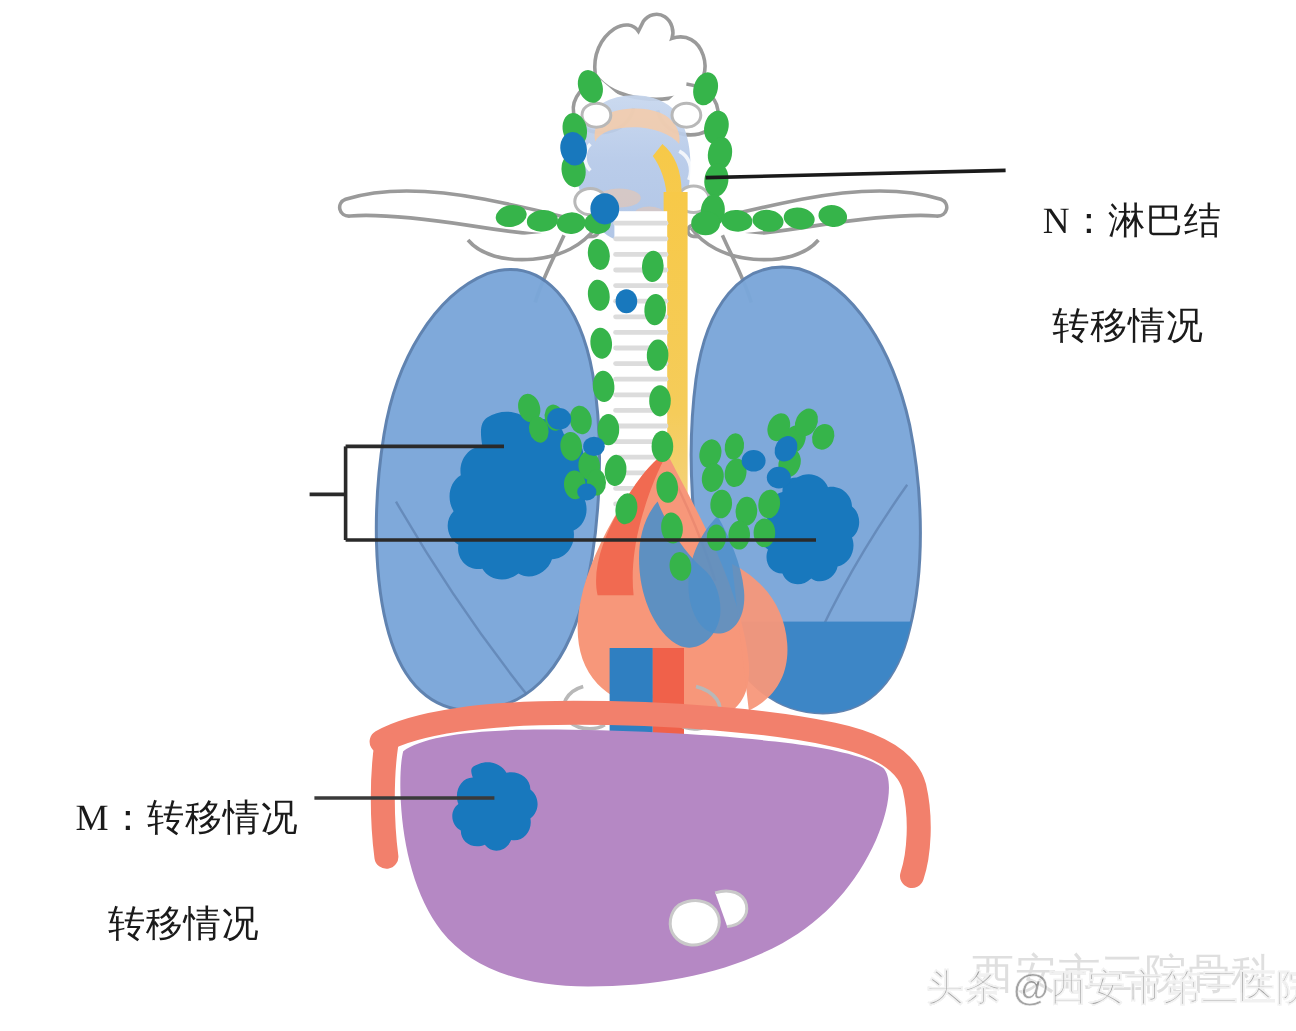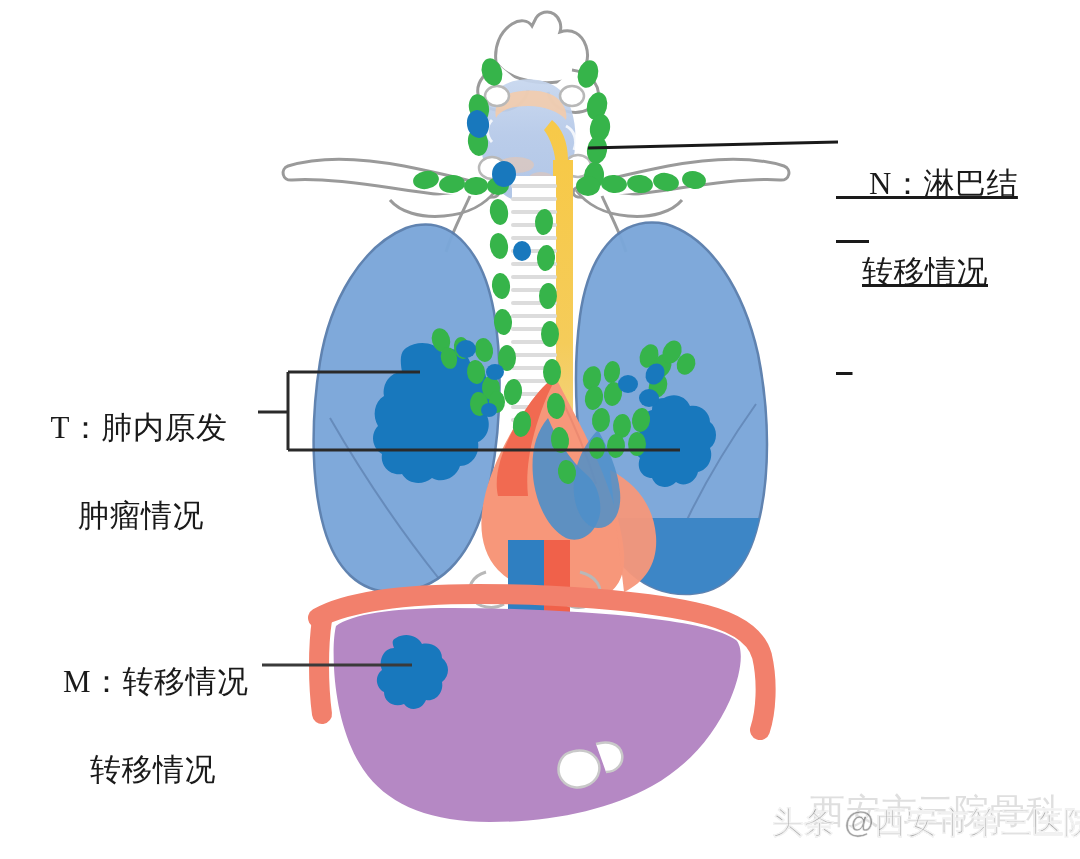--- a/index.html
+++ b/index.html
@@ -37,22 +37,21 @@
     letter-spacing: 0.5px;
     white-space: pre;
     font-weight: 400;
   }
   .label-line2 {
     display: block;
   }
   #label-n {
     left: 836px;
     top: 118px;
-    text-align: left;
-    text-decoration: underline;
+    text-align: center;
   }
   #label-n .label-line2 { padding-left: 26px; }
   #label-t {
     left: 18px;
     top: 362px;
   }
   #label-t .label-line2 { padding-left: 60px; }
   #label-m {
     left: 30px;
     top: 616px;
@@ -378,24 +377,20 @@
 
     <line x1="262" y1="665" x2="412" y2="665" stroke="#3a3a3a" stroke-width="3"></line>
 
   </svg>
 
   <div class="label-block" id="label-n">
     <span>N：淋巴结</span>
     <span class="label-line2">转移情况</span>
   </div>
 
-  <div class="label-block" id="label-t">
-    <span>T：肺内原发</span>
-    <span class="label-line2">肿瘤情况</span>
-  </div>
 
   <div class="label-block" id="label-m">
     <span>M：转移情况</span>
     <span class="label-line2">转移情况</span>
   </div>
 
   <div id="watermark">
     <div class="wm-ghost">西安市三院骨科</div>
     <div class="wm-main">头条 @西安市第三医院</div>
   </div>

